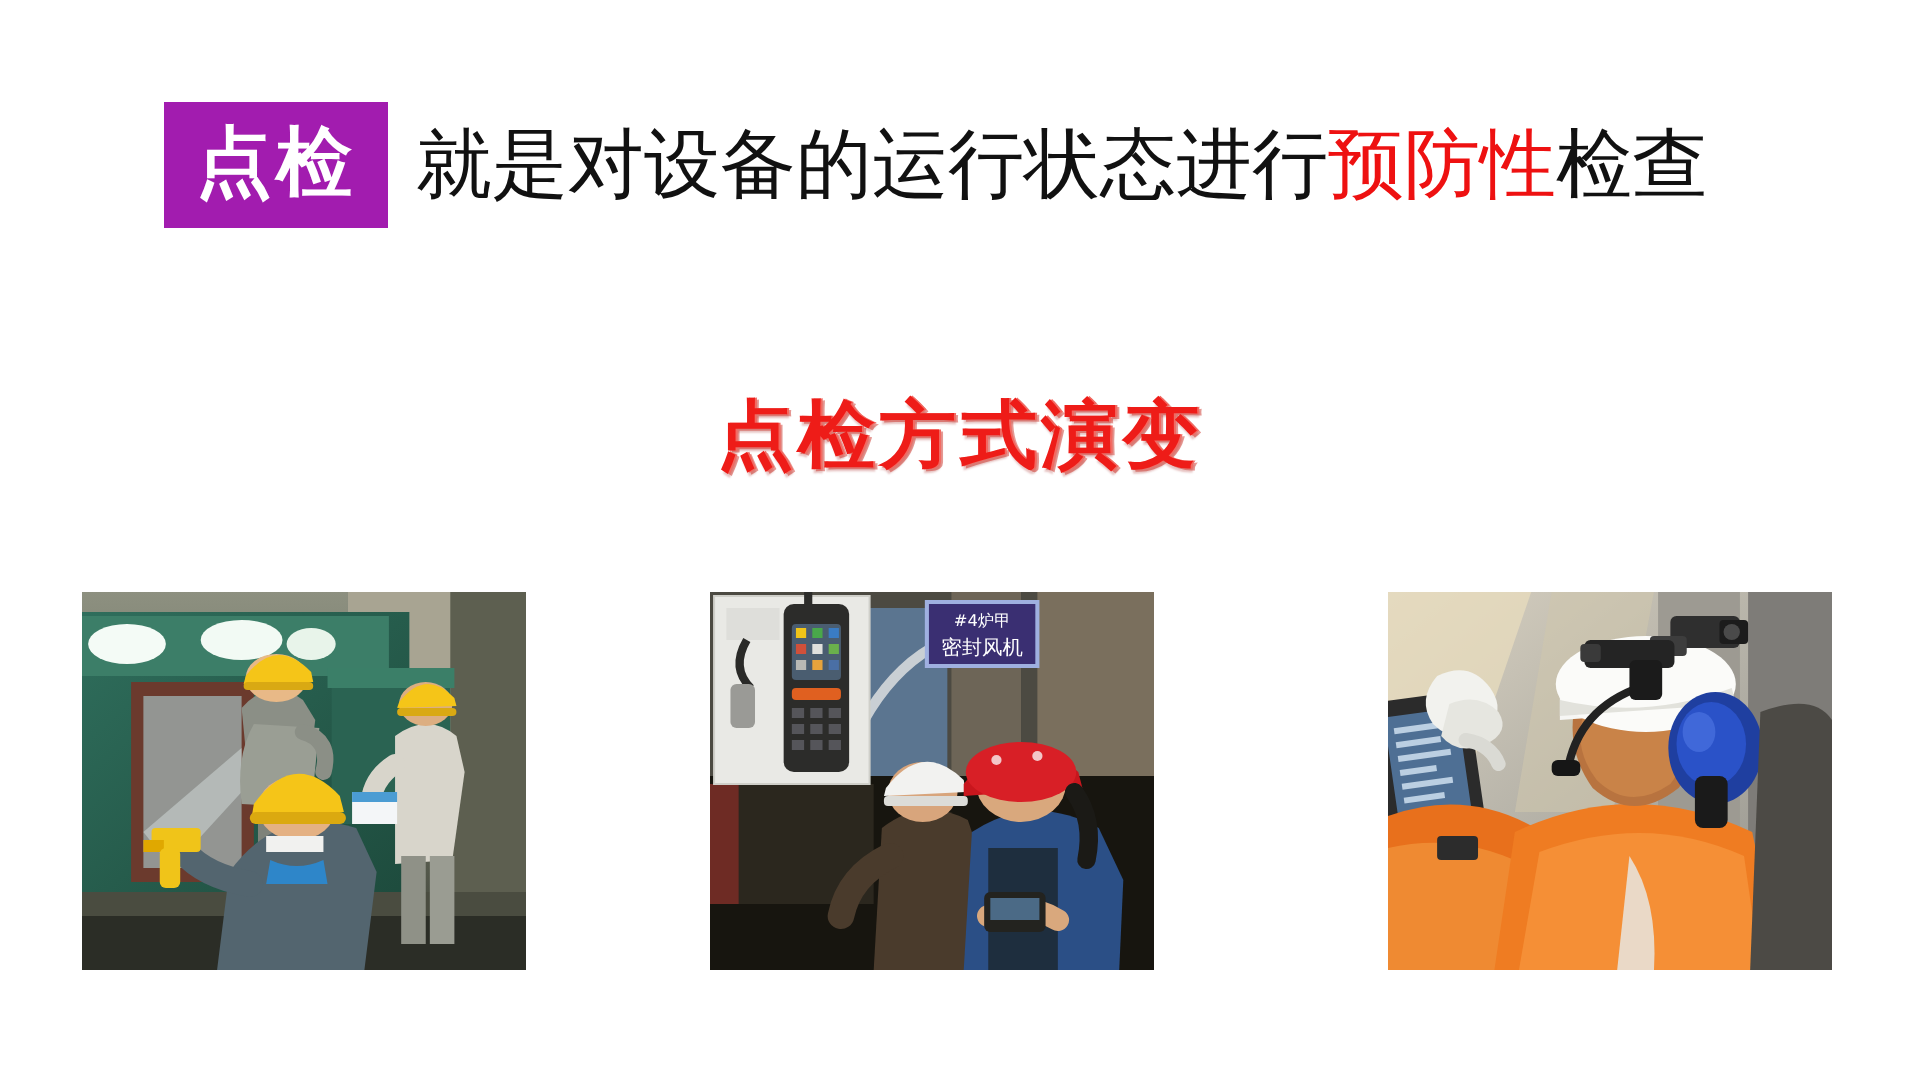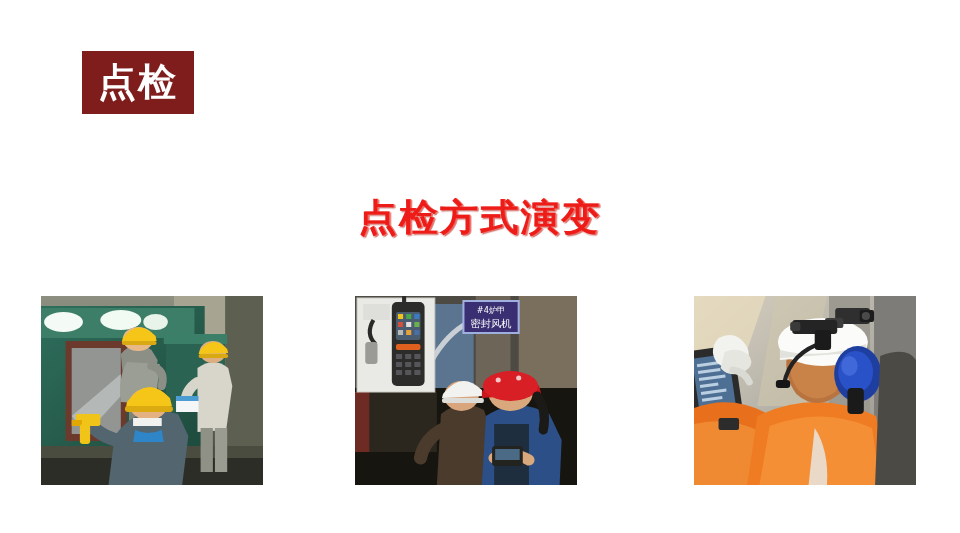--- a/index.html
+++ b/index.html
@@ -23,21 +23,21 @@
   
   .headline {
     position: absolute;
     left: 82px;
     top: 50px;
     display: flex;
     align-items: center;
     height: 64px;
   }
   .badge {
-    background: #7f1d1d;
+    background: #a21caf;
     color: #ffffff;
     font-size: 38px;
     font-weight: bold;
     line-height: 1;
     padding: 12px 16px 13px 16px;
     letter-spacing: 2px;
     white-space: nowrap;
   }
   .headline-text {
     margin-left: 14px;
@@ -91,20 +91,23 @@
 
   .photo svg { display: block; width: 100%; height: 100%; }
 </style>
 </head>
 <body>
 
 <div class="slide">
 
   <div class="headline">
     <span class="badge">点检</span>
+    <span class="headline-text">
+      <span>就是对设备的运行状态进行</span><span class="hl">预防性</span><span>检查</span>
+    </span>
   </div>
 
   <div class="section-title">点检方式演变</div>
 
   <div class="gallery">
 
     <div class="photo" id="photo-1">
       <svg viewBox="0 0 217 189" preserveAspectRatio="none">
         <defs>
           <linearGradient id="p1bg" x1="0" y1="0" x2="0" y2="1">

